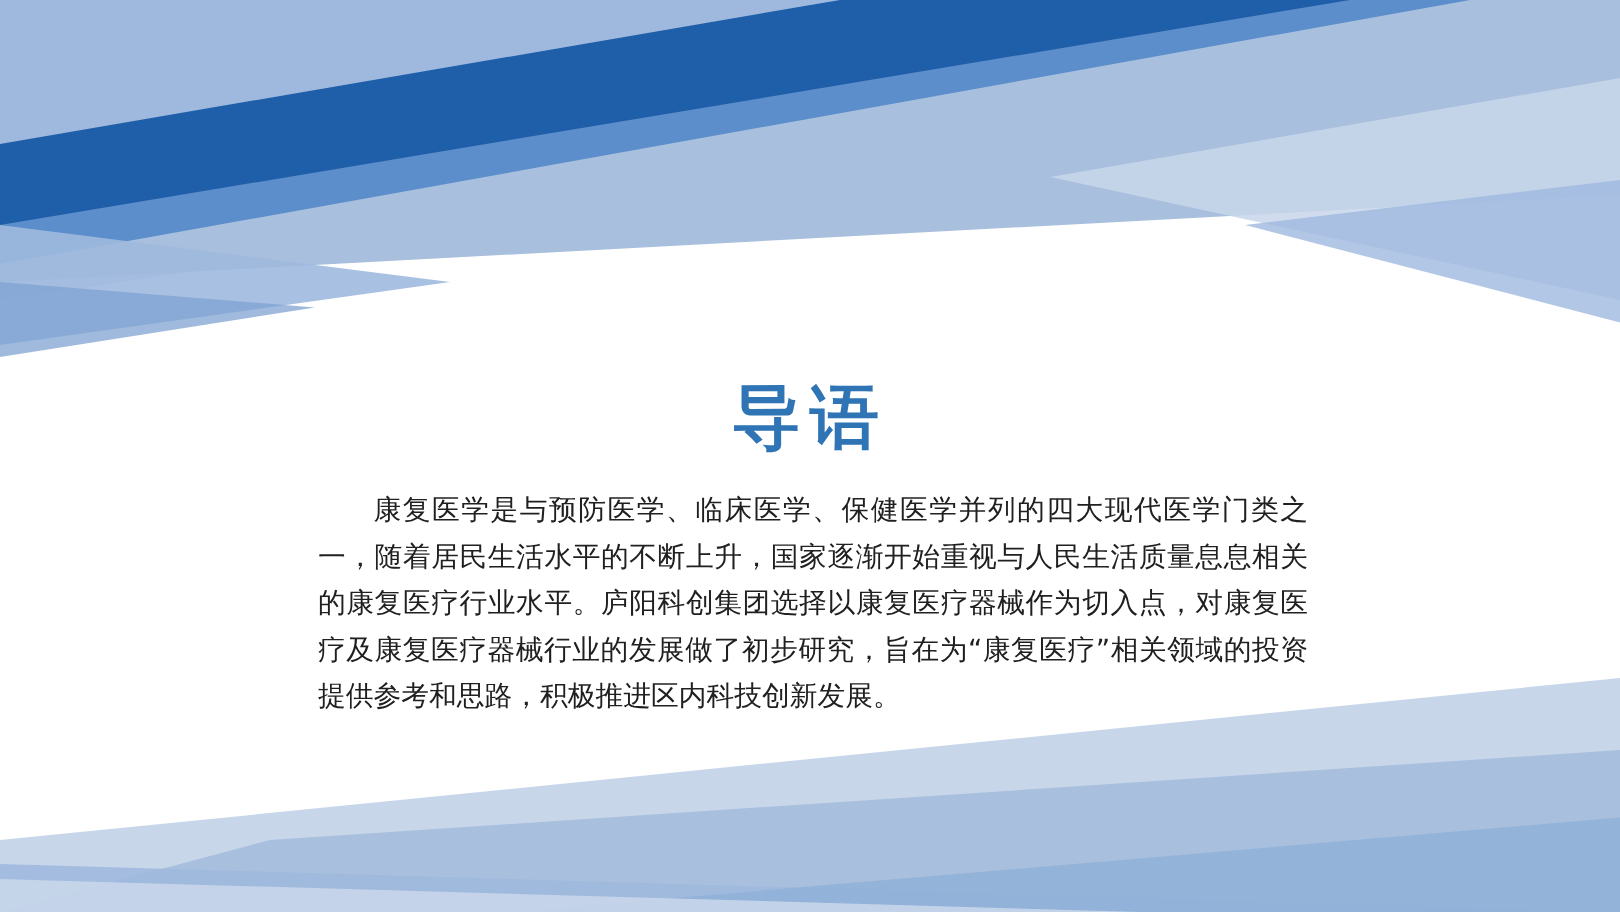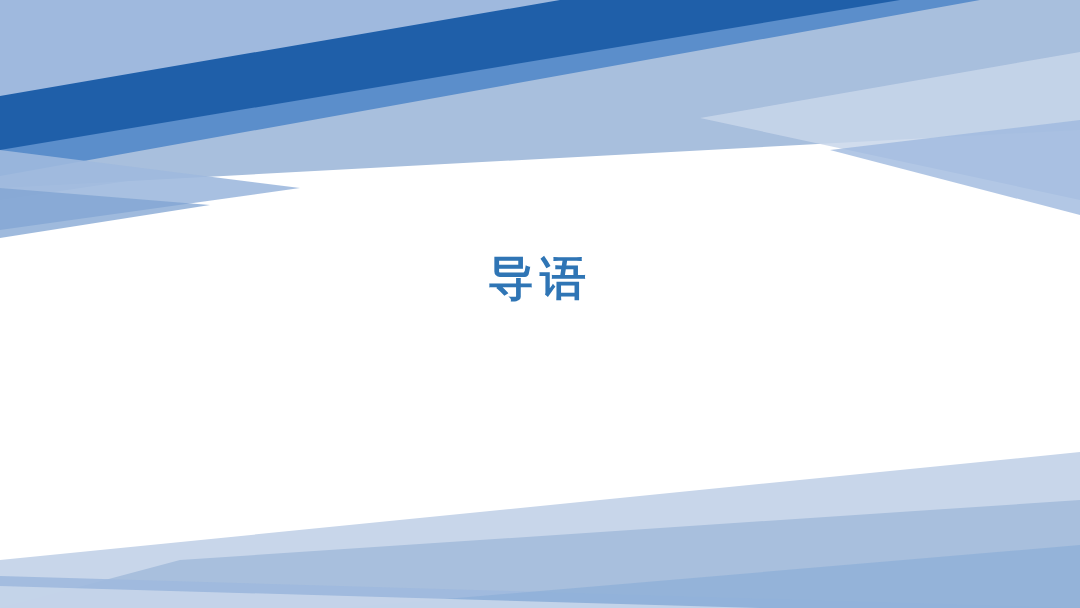--- a/index.html
+++ b/index.html
@@ -80,15 +80,16 @@
 
     <polygon points="0,608 1080,608 1080,452 0,560" fill="#c8d6ea"></polygon>
     <polygon points="0,608 1080,608 1080,500 180,560" fill="#a8bfdd"></polygon>
     <polygon points="0,576 1080,608 0,608" fill="#9fb9de" opacity="0.9"></polygon>
     <polygon points="340,608 1080,545 1080,608" fill="#8fb0d8" opacity="0.8"></polygon>
     <polygon points="0,586 760,608 0,608" fill="#c8d6ea" opacity="0.9"></polygon>
   </svg>
 
   <div class="content">
     <div id="title">导语</div>
+    <div id="body-text">康复医学是与预防医学、临床医学、保健医学并列的四大现代医学门类之一，随着居民生活水平的不断上升，国家逐渐开始重视与人民生活质量息息相关的康复医疗行业水平。庐阳科创集团选择以康复医疗器械作为切入点，对康复医疗及康复医疗器械行业的发展做了初步研究，旨在为“康复医疗”相关领域的投资提供参考和思路，积极推进区内科技创新发展。</div>
   </div>
 
 </div>
 
 </body></html>

